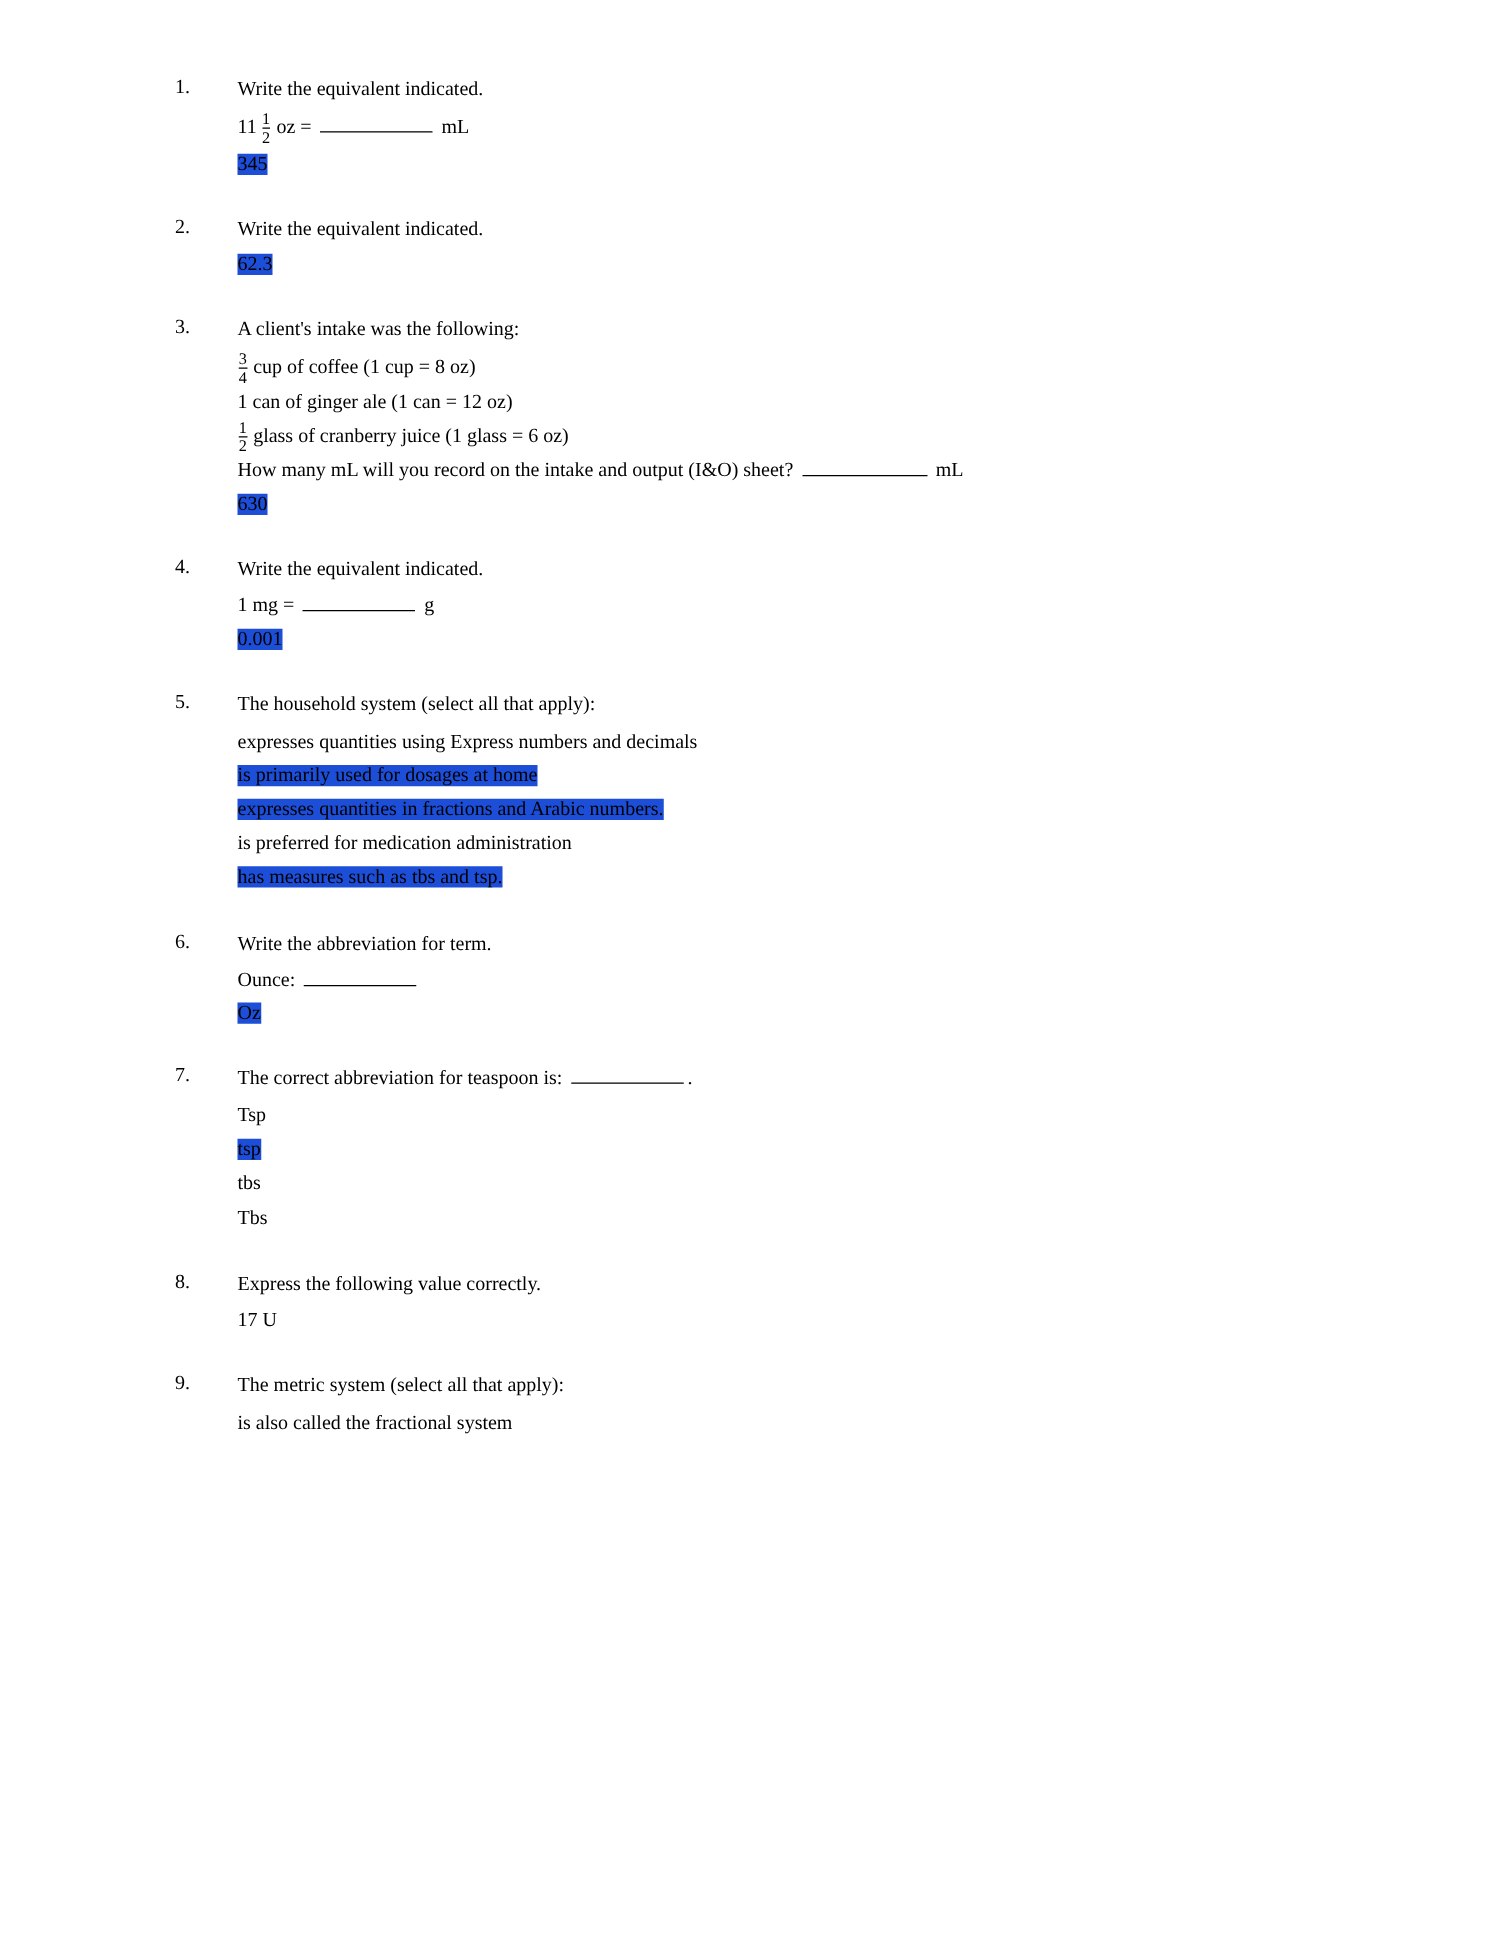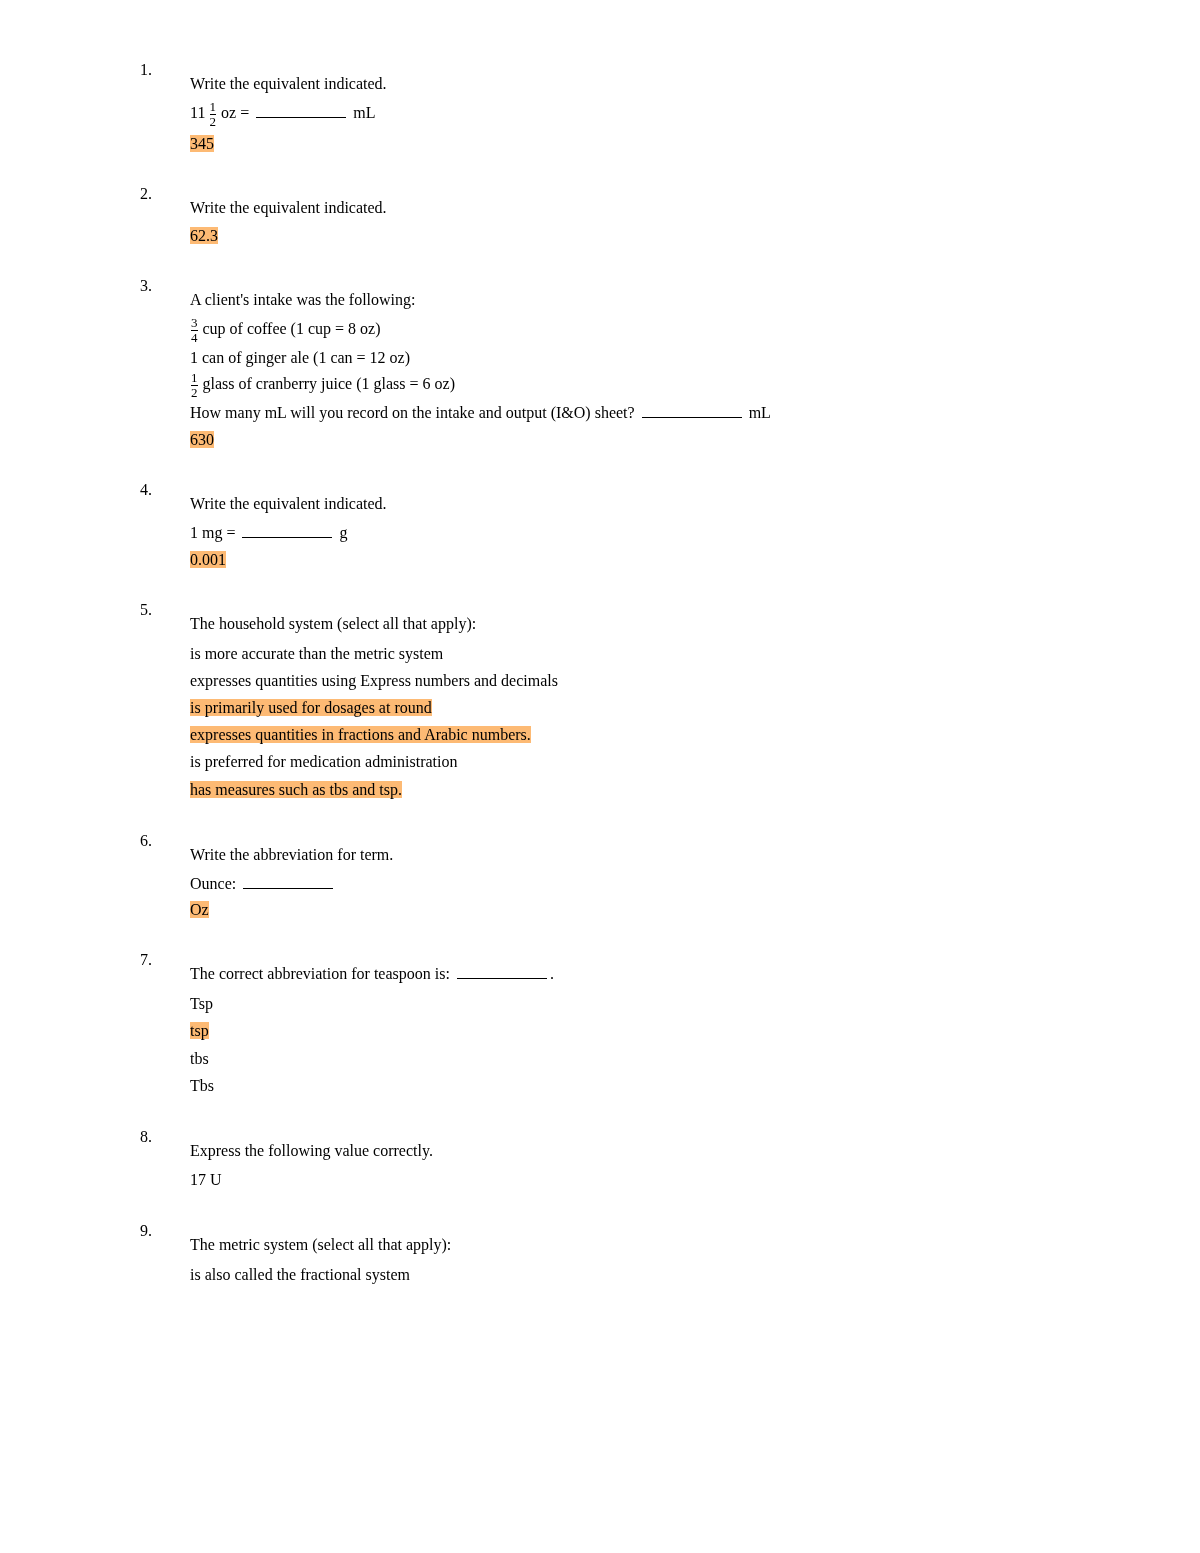--- a/index.html
+++ b/index.html
@@ -30,34 +30,33 @@
     }
 
     .question-number {
       min-width: 50px;
       font-size: 16px;
       padding-top: 1px;
     }
 
     .question-content {
       flex: 1;
-      margin-top: 12px;
     }
 
     .question-text {
       margin-bottom: 4px;
       line-height: 1.5;
     }
 
     .sub-line {
       line-height: 1.6;
     }
 
     .answer-highlighted {
-      background-color: #fdba74;
+      background-color: #1d4ed8;
       display: inline;
     }
 
     .answer-line {
       margin-top: 2px;
       line-height: 1.5;
     }
 
     .blank {
       display: inline-block;
@@ -170,23 +169,22 @@
         <span class="answer-highlighted">0.001</span>
       </div>
     </div>
   </li>
 
   <li class="question-item">
     <span class="question-number">5.</span>
     <div class="question-content">
       <div class="question-text">The household system (select all that apply):</div>
       <ul class="options-list">
-        <li>is more accurate than the metric system</li>
         <li>expresses quantities using Express numbers and decimals</li>
-        <li><span class="answer-highlighted">is primarily used for dosages at round</span></li>
+        <li><span class="answer-highlighted">is primarily used for dosages at home</span></li>
         <li><span class="answer-highlighted">expresses quantities in fractions and Arabic numbers.</span></li>
         <li>is preferred for medication administration</li>
         <li><span class="answer-highlighted">has measures such as tbs and tsp.</span></li>
       </ul>
     </div>
   </li>
 
   <li class="question-item">
     <span class="question-number">6.</span>
     <div class="question-content">

